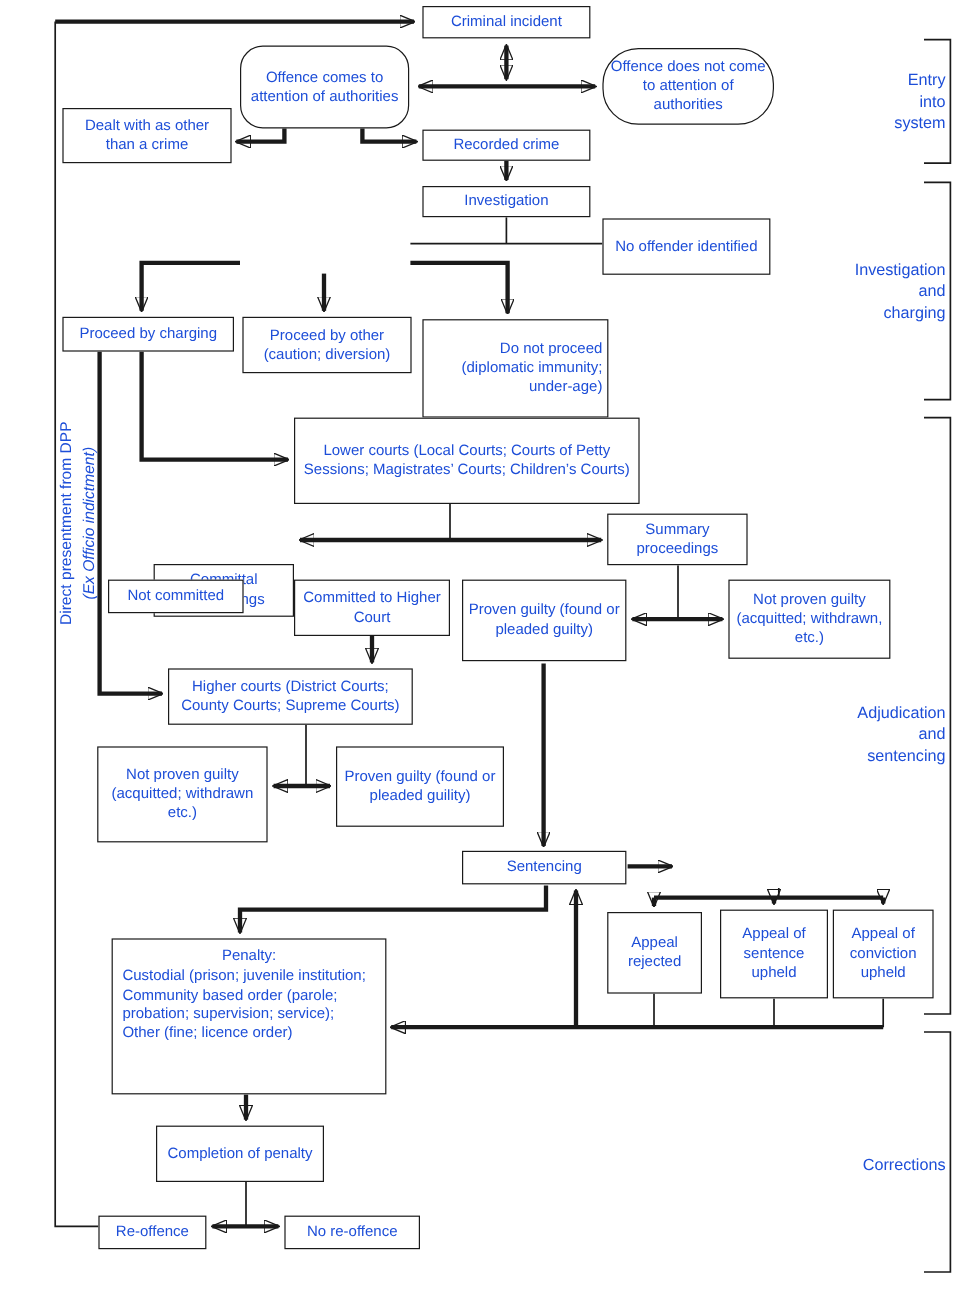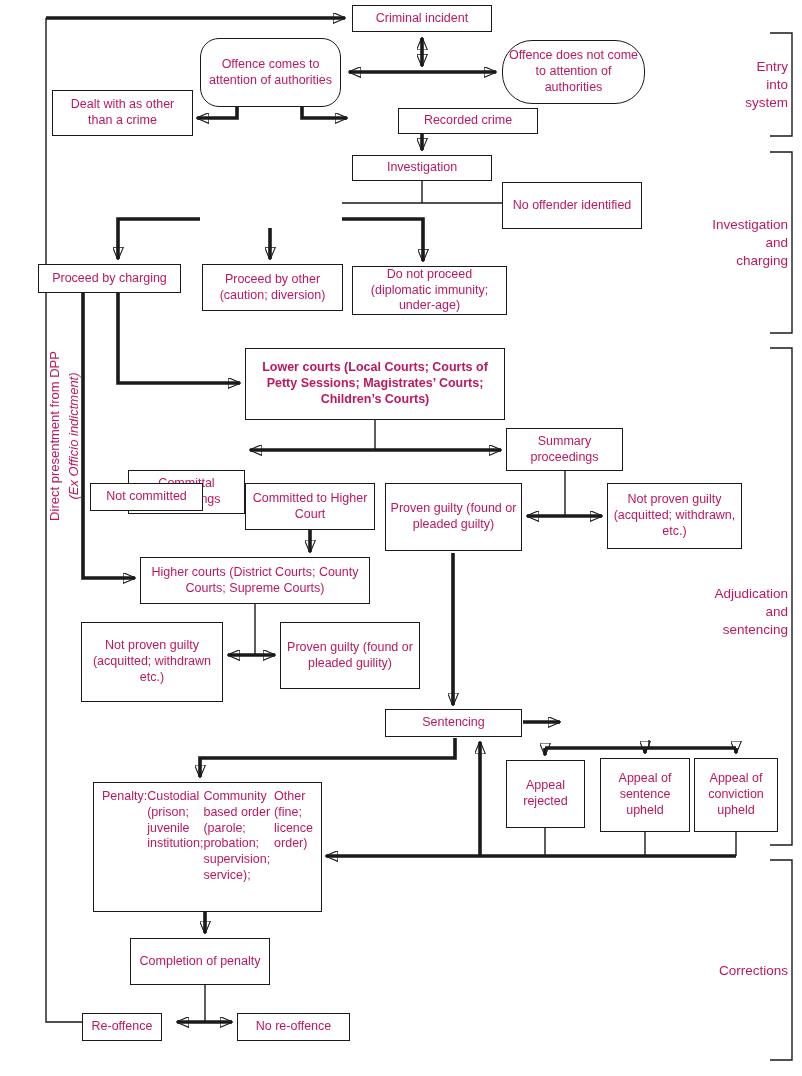--- a/index.html
+++ b/index.html
@@ -1,30 +1,30 @@
 <!DOCTYPE html>
 <html><head>
 <meta charset="utf-8">
 <style>
   html,body{margin:0;padding:0;background:#f3f3f3;}
   .stage{
     position:relative;width:802px;height:1076px;background:#ffffff;
-    font-family:"Liberation Sans", sans-serif;color:#be185d;overflow:hidden;
+    font-family:"Liberation Sans", sans-serif;color:#1d4ed8;overflow:hidden;
   }
   svg.connectors{position:absolute;left:0;top:0;}
   svg.connectors path{stroke:#1a1a1a;fill:none;}
   svg.connectors path.thick{stroke-width:3.6px;}
   svg.connectors path.thin{stroke-width:1.4px;}
   .box{
     position:absolute;box-sizing:border-box;border:1.6px solid #1a1a1a;background:#fff;
     display:flex;align-items:center;justify-content:center;text-align:center;
     font-size:12.5px;line-height:1.26;padding:2px 4px;
   }
   .box.penalty{
-    flex-direction:row;align-items:stretch;justify-content:flex-start;
+    flex-direction:column;align-items:stretch;justify-content:flex-start;
     text-align:left;padding:6px 8px;
   }
   .penalty-title{text-align:center;margin-bottom:1px;}
   .stage-label{
     position:absolute;white-space:pre-line;text-align:right;
     font-size:13.5px;line-height:1.35;
   }
   .left-label{
     position:absolute;left:-69px;top:415px;width:272px;height:42px;
     transform:rotate(-90deg);transform-origin:center;
@@ -84,50 +84,50 @@
     <path class="thin" d="M770,33 L792,33 L792,136 L770,136"></path>
     <path class="thin" d="M770,152 L792,152 L792,333 L770,333"></path>
     <path class="thin" d="M770,348 L792,348 L792,845 L770,845"></path>
     <path class="thin" d="M770,860 L792,860 L792,1060 L770,1060"></path>
   </svg>
 
   <div class="box" style="left:352px;top:5px;width:140px;height:27px;">Criminal incident</div>
   <div class="box" style="left:200px;top:38px;width:141px;height:69px;border-radius:19px;">Offence comes to attention of authorities</div>
   <div class="box" style="left:502px;top:40px;width:143px;height:64px;border-radius:30px;">Offence does not come to attention of authorities</div>
   <div class="box" style="left:52px;top:90px;width:141px;height:46px;">Dealt with as other than a crime</div>
-  <div class="box" style="left:352px;top:108px;width:140px;height:26px;margin-left:46px;">Recorded crime</div>
+  <div class="box" style="left:352px;top:108px;width:140px;height:26px;">Recorded crime</div>
   <div class="box" style="left:352px;top:155px;width:140px;height:26px;">Investigation</div>
   <div class="box" style="left:502px;top:182px;width:140px;height:47px;text-align:right;">No offender identified</div>
-  <div class="box" style="left:38px;top:264px;width:143px;height:29px;">Proceed by charging</div>
+  <div class="box" style="left:52px;top:264px;width:143px;height:29px;">Proceed by charging</div>
   <div class="box" style="left:202px;top:264px;width:141px;height:47px;">Proceed by other (caution; diversion)</div>
-  <div class="box" style="left:352px;top:266px;width:155px;height:49px;">Do not proceed (diplomatic immunity; under-age)</div>
-  <div class="box" style="left:245px;top:348px;width:260px;height:72px;font-weight:bold;">Lower courts (Local Courts; Courts of Petty Sessions; Magistrates’ Courts; Children’s Courts)</div>
+  <div class="box" style="left:352px;top:266px;width:155px;height:82px;text-align:right;">Do not proceed (diplomatic immunity; under-age)</div>
+  <div class="box" style="left:245px;top:348px;width:288px;height:72px;">Lower courts (Local Courts; Courts of Petty Sessions; Magistrates’ Courts; Children’s Courts)</div>
   <div class="box" style="left:128px;top:428px;width:117px;height:44px;margin-top:42px;">Committal proceedings</div>
   <div class="box" style="left:506px;top:428px;width:117px;height:43px;">Summary proceedings</div>
   <div class="box" style="left:90px;top:483px;width:113px;height:28px;">Not committed</div>
   <div class="box" style="left:245px;top:483px;width:130px;height:47px;">Committed to Higher Court</div>
   <div class="box" style="left:385px;top:483px;width:137px;height:68px;">Proven guilty (found or pleaded guilty)</div>
   <div class="box" style="left:607px;top:483px;width:135px;height:66px;">Not proven guilty (acquitted; withdrawn, etc.)</div>
-  <div class="box" style="left:140px;top:557px;width:230px;height:47px;">Higher courts (District Courts; County Courts; Supreme Courts)</div>
+  <div class="box" style="left:140px;top:557px;width:204px;height:47px;">Higher courts (District Courts; County Courts; Supreme Courts)</div>
   <div class="box" style="left:81px;top:622px;width:142px;height:80px;">Not proven guilty (acquitted; withdrawn etc.)</div>
   <div class="box" style="left:280px;top:622px;width:140px;height:67px;">Proven guilty (found or pleaded guility)</div>
   <div class="box" style="left:385px;top:709px;width:137px;height:28px;">Sentencing</div>
   <div class="box" style="left:506px;top:760px;width:79px;height:68px;">Appeal rejected</div>
   <div class="box" style="left:600px;top:758px;width:90px;height:74px;">Appeal of sentence upheld</div>
   <div class="box" style="left:694px;top:758px;width:84px;height:74px;">Appeal of conviction upheld</div>
 
   <div class="box penalty" style="left:93px;top:782px;width:229px;height:130px;">
     <div class="penalty-title">Penalty:</div>
     <div class="penalty-line">Custodial (prison; juvenile institution;</div>
     <div class="penalty-line">Community based order (parole; probation; supervision; service);</div>
     <div class="penalty-line">Other (fine; licence order)</div>
   </div>
 
   <div class="box" style="left:130px;top:938px;width:140px;height:47px;">Completion of penalty</div>
-  <div class="box" style="left:82px;top:1013px;width:80px;height:28px;">Re-offence</div>
+  <div class="box" style="left:82px;top:1013px;width:90px;height:28px;">Re-offence</div>
   <div class="box" style="left:237px;top:1013px;width:113px;height:28px;">No re-offence</div>
 
   <div class="stage-label" style="left:698px;top:58px;width:90px;">Entry
 into
 system</div>
   <div class="stage-label" style="left:690px;top:216px;width:98px;">Investigation
 and
 charging</div>
   <div class="stage-label" style="left:690px;top:585px;width:98px;">Adjudication
 and

